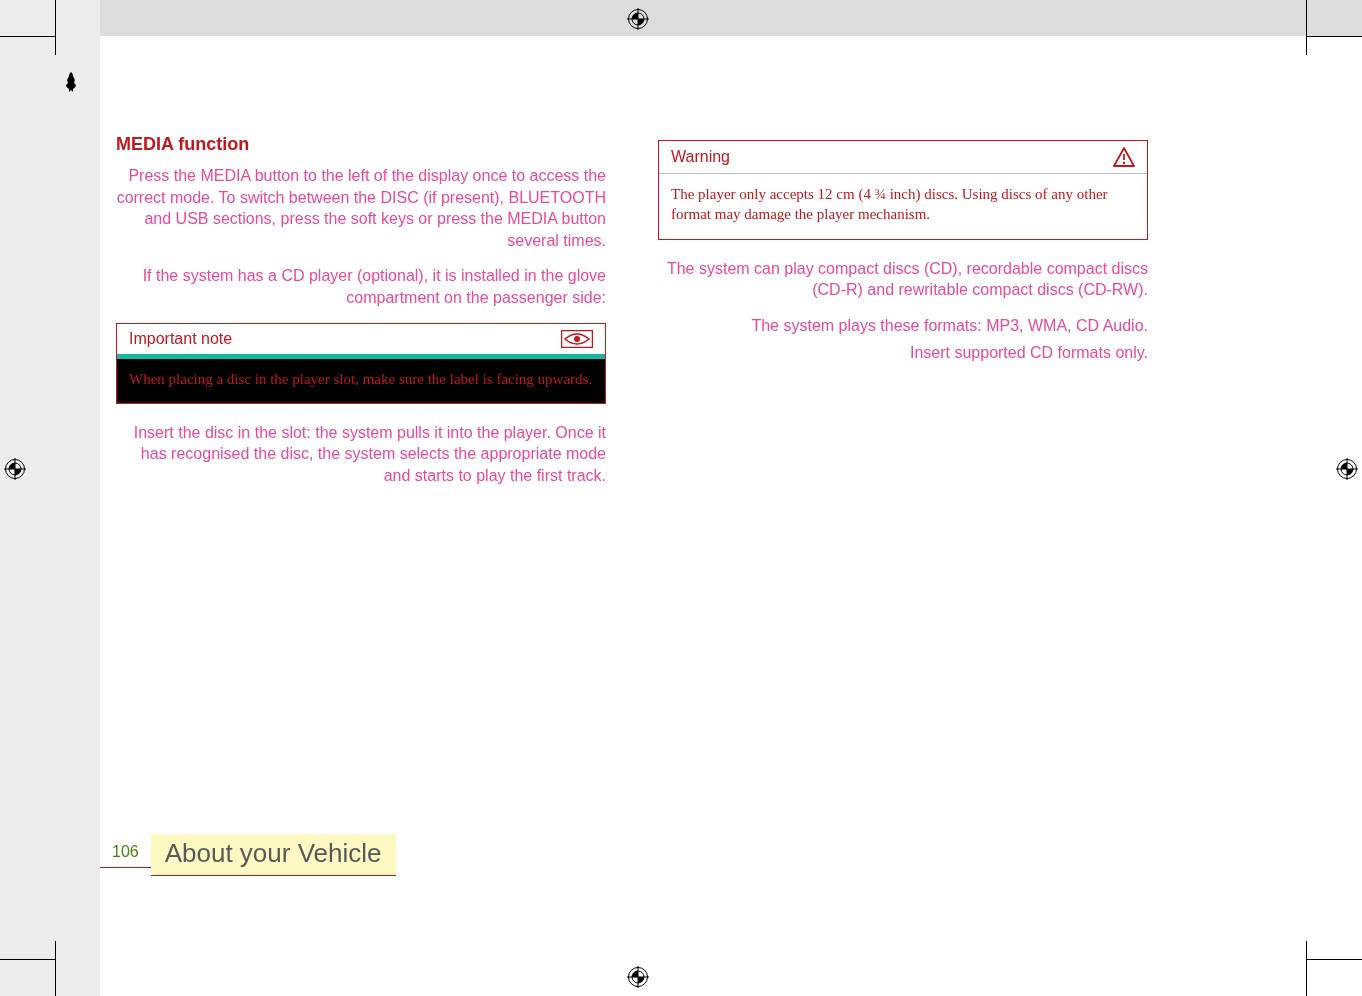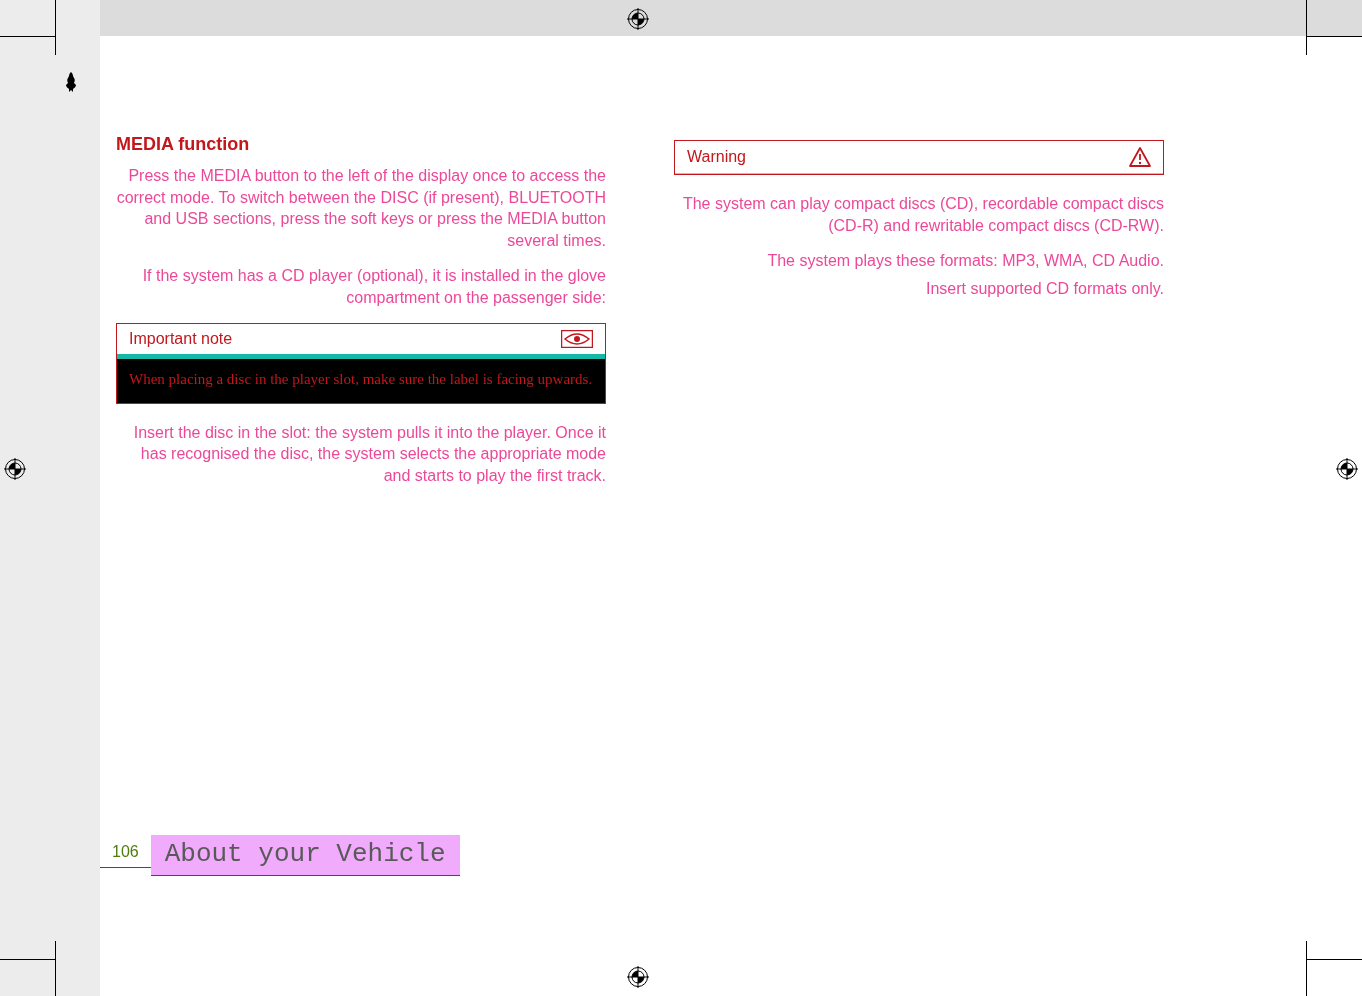--- a/index.html
+++ b/index.html
@@ -4,21 +4,21 @@
 <style>
   * { box-sizing: border-box; margin: 0; padding: 0; }
   html, body { width: 1362px; height: 996px; font-family: Georgia, 'Adobe Garamond Pro', serif; background: #fff; position: relative; overflow: hidden; }
 
   .left-margin { position: absolute; left: 0; top: 0; width: 100px; height: 996px; background: #ececec; }
   .top-bar { position: absolute; left: 100px; top: 0; width: 1262px; height: 36px; background: #dcdcdc; }
 
   .horse-icon { position: absolute; left: 64px; top: 72px; width: 14px; height: 20px; }
 
   .content { position: absolute; left: 116px; top: 134px; width: 1050px; }
-  .columns { display: flex; gap: 68px; }
+  .columns { display: flex; gap: 52px; }
   .col { width: 490px; }
 
   h2.red-heading { font-family: 'Optima', 'Segoe UI', sans-serif; font-weight: 600; color: #c2171c; font-size: 18px; margin-bottom: 10px; }
   p.body { font-family: Liberation Sans, sans-serif; font-size: 16px; line-height: 1.35; color: #ec4899; margin-bottom: 14px; text-align: right; }
   p.body-top { margin-top: 4px; }
   h3.italic-sub { font-family: Georgia, serif; font-style: italic; font-weight: bold; font-size: 15px; margin-top: 40px; margin-bottom: 6px; }
 
   .note-box { border: 1px solid #c2171c; margin-top: 12px; margin-bottom: 18px; }
   .note-head { display: flex; justify-content: space-between; align-items: center; padding: 6px 12px; border-bottom: 5px solid #14b8a6; }
   .note-title { font-family: 'Optima','Segoe UI',sans-serif; color: #c2171c; font-size: 16px; }
@@ -27,21 +27,21 @@
 
   .warning-box { border: 1px solid #c2171c; margin-top: 6px; margin-bottom: 18px; }
   .warning-head { display: flex; justify-content: space-between; align-items: center; padding: 6px 12px; border-bottom: 1px solid #bfbfbf; }
   .warning-title { font-family: 'Optima','Segoe UI',sans-serif; color: #c2171c; font-size: 16px; }
   .warning-body { padding: 10px 12px 14px 12px; }
   .warning-body p { color: #c2171c; font-family: Georgia, serif; font-size: 15px; line-height: 1.35; }
 
   .page-footer { position: absolute; left: 0; bottom: 120px; width: 100%; height: 40px; }
   .page-num-box { position: absolute; left: 100px; bottom: 0; display: flex; align-items: center; }
   .page-num { font-family: Liberation Sans, sans-serif; font-size: 16px; color: #4d7c0f; padding: 0 12px 6px 12px; border-bottom: 1.5px solid #c2171c; }
-  .section-title { font-family: Liberation Mono, monospace; font-size: 26px; color: #595959; background: #f0abfc; padding: 4px 14px 6px 14px; border-bottom: 1.5px solid #c2171c; }
+  .section-title { font-family: Liberation Sans, sans-serif; font-size: 26px; color: #595959; background: #fef9c3; padding: 4px 14px 6px 14px; border-bottom: 1.5px solid #c2171c; }
 
   
   .reg { position: absolute; width: 22px; height: 22px; }
   .crop-h { position: absolute; background: #000; height: 1px; width: 55px; }
   .crop-v { position: absolute; background: #000; width: 1px; height: 55px; }
 </style>
 </head>
 <body>
 
 <div class="left-margin"></div>
@@ -79,20 +79,23 @@
 
     <div class="col">
       <div class="warning-box">
         <div class="warning-head">
           <span class="warning-title">Warning</span>
           <svg width="22" height="20" viewBox="0 0 22 20">
             <path d="M11 1 L21 19 L1 19 Z" fill="none" stroke="#c2171c" stroke-width="1.8" stroke-linejoin="round"></path>
             <line x1="11" y1="7" x2="11" y2="13" stroke="#c2171c" stroke-width="1.8"></line>
             <circle cx="11" cy="16" r="1.2" fill="#c2171c"></circle>
           </svg>
+        </div>
+        <div class="warning-body">
+          <p>The player only accepts 12 cm (4 ¾ inch) discs. Using discs of any other format may damage the player mechanism.</p>
         </div>
       </div>
 
       <p class="body body-top">The system can play compact discs (CD), recordable compact discs (CD-R) and rewritable compact discs (CD-RW).</p>
       <p class="body" style="margin-bottom:6px;">The system plays these formats: MP3, WMA, CD Audio.</p>
       <p class="body">Insert supported CD formats only.</p>
     </div>
   </div>
 </div>
 

